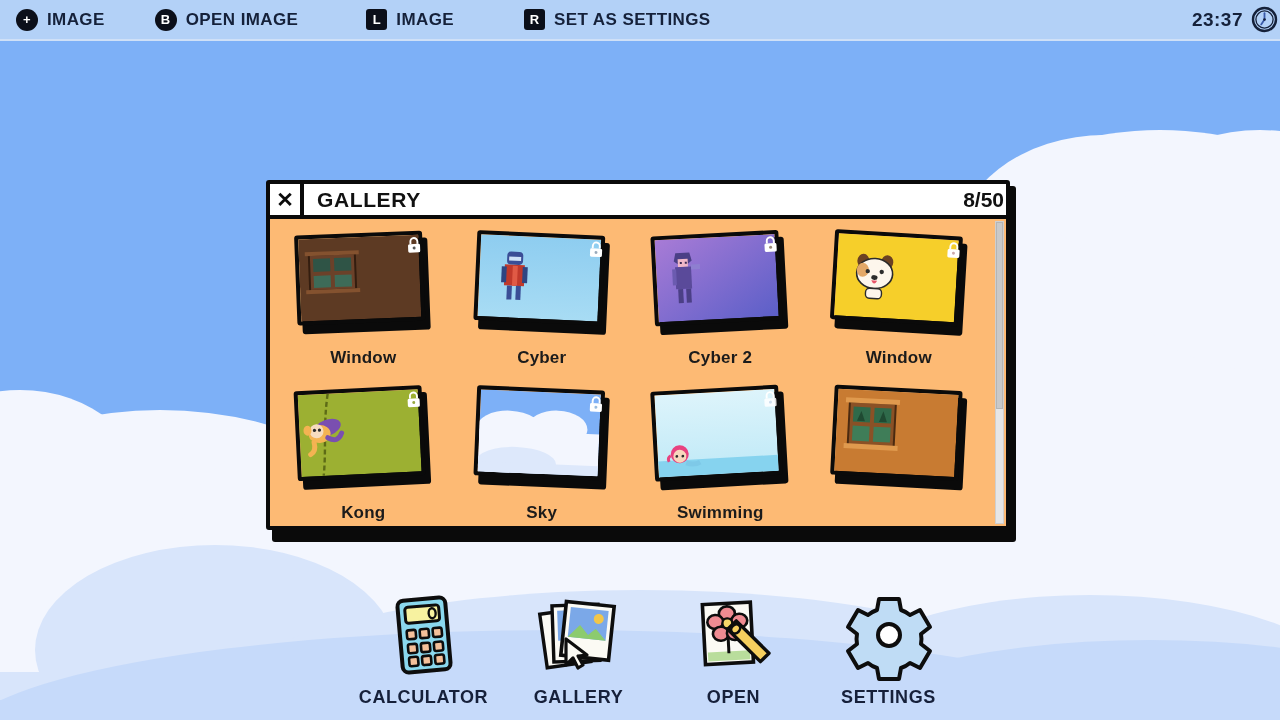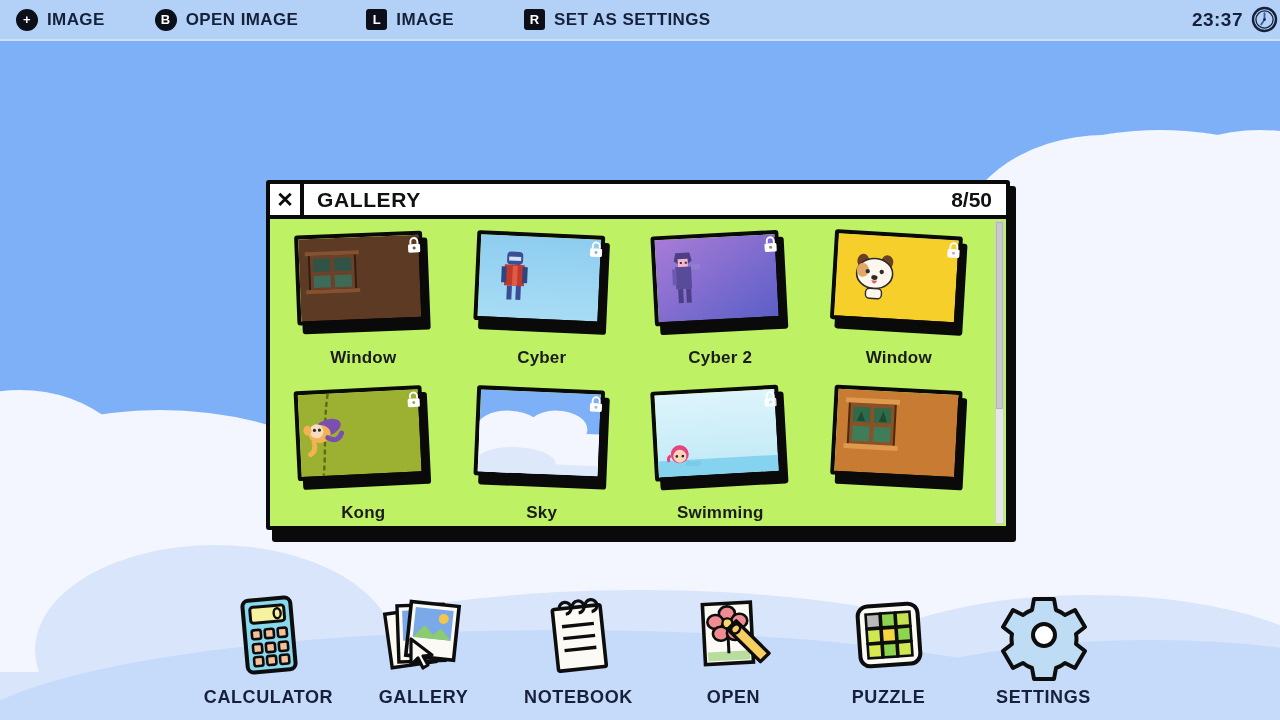--- a/index.html
+++ b/index.html
@@ -68,23 +68,23 @@
   }
   #gw-close{
     width:34px; height:31px; display:flex; align-items:center; justify-content:center;
     border-right:4px solid #0a0a0a; background:#ffffff;
     font-size:21px; font-weight:bold; color:#0a0a0a; cursor:pointer;
   }
   #gw-title{
     padding-left:13px; font-size:21px; font-weight:bold; color:#111; letter-spacing:.6px;
   }
   #gw-count{
-    margin-left:auto; padding-right:14px; font-size:21px; font-weight:bold; color:#111;
-  }
-  #gw-body{ flex:1 1 auto; position:relative; background:#bef264; overflow:hidden; }
+    margin-left:auto; padding-right:2px; font-size:21px; font-weight:bold; color:#111;
+  }
+  #gw-body{ flex:1 1 auto; position:relative; background:#fdba74; overflow:hidden; }
   #gw-grid{
     position:absolute; left:0; top:0; right:14px; top:0;
     display:grid; grid-template-columns:repeat(4,1fr);
     padding:10px 4px 0 4px;
   }
   .thumb-cell{ height:155px; display:flex; flex-direction:column; align-items:center; cursor:pointer; }
   .thumb-wrap{ width:134px; height:104px; position:relative; margin-top:4px; }
   .thumb-shadow{
     position:absolute; left:5px; top:7px; width:128px; height:92px; background:#0a0a0a;
     border-radius:3px;
@@ -497,40 +497,20 @@
           <rect x="35" y="17" width="38" height="30" fill="#7ba8e8"></rect>
           <path d="M35 47 l11 -13 l9 9 l7 -7 l11 11 z" fill="#8ccb6e"></path>
           <circle cx="64" cy="26" r="5" fill="#f2c64a"></circle>
         </g>
         <path d="M33 48 l0 26 l7 -7 l5 10 l5 -3 l-5 -9 l9 -1 z" fill="#fbfaf4" stroke="#0d0d0d" stroke-width="3.2" stroke-linejoin="round"></path>
       </svg>
     </div>
     <div class="dock-label">GALLERY</div>
   </div>
 
-  <div class="dock-item">
-    <div class="dock-ico">
-      <svg width="92" height="88" viewBox="0 0 92 88">
-        <g transform="rotate(-6 46 44)">
-          <rect x="22" y="16" width="48" height="62" rx="2" fill="#fbfaf4" stroke="#0d0d0d" stroke-width="3.6"></rect>
-          <g stroke="#0d0d0d" stroke-width="3.4" fill="none">
-            <line x1="30" y1="34" x2="62" y2="34"></line>
-            <line x1="30" y1="46" x2="62" y2="46"></line>
-            <line x1="30" y1="58" x2="62" y2="58"></line>
-          </g>
-          <g fill="none" stroke="#0d0d0d" stroke-width="3.2">
-            <path d="M29 16 a6 6 0 1 1 6 6"></path>
-            <path d="M42 16 a6 6 0 1 1 6 6"></path>
-            <path d="M55 16 a6 6 0 1 1 6 6"></path>
-          </g>
-        </g>
-      </svg>
-    </div>
-    <div class="dock-label">NOTEBOOK</div>
-  </div>
 
 
   <div class="dock-item">
     <div class="dock-ico">
       <svg width="92" height="88" viewBox="0 0 92 88">
         <g transform="rotate(-3 46 44)">
           <rect x="16" y="12" width="48" height="60" fill="#fbfaf4" stroke="#0d0d0d" stroke-width="3.6"></rect>
           <rect x="19" y="60" width="42" height="9" fill="#b9dd9c"></rect>
           <line x1="40" y1="38" x2="40" y2="62" stroke="#0d0d0d" stroke-width="3"></line>
           <g fill="#ef8b92" stroke="#0d0d0d" stroke-width="2.6">
@@ -542,41 +522,20 @@
           </g>
           <circle cx="40" cy="32" r="5" fill="#f6d769" stroke="#0d0d0d" stroke-width="2.4"></circle>
           <path d="M83 78 L52 44 l9 -8 l31 34 z" fill="#f6cf5e" stroke="#0d0d0d" stroke-width="3.4" stroke-linejoin="round" transform="translate(-12,-6)"></path>
           <ellipse cx="48" cy="38" rx="4" ry="5" fill="none" stroke="#0d0d0d" stroke-width="2.6" transform="rotate(45 48 38)"></ellipse>
         </g>
       </svg>
     </div>
     <div class="dock-label">OPEN</div>
   </div>
 
-  <div class="dock-item">
-    <div class="dock-ico">
-      <svg width="92" height="88" viewBox="0 0 92 88">
-        <g transform="rotate(-4 46 44)">
-          <rect x="16" y="14" width="60" height="60" rx="10" fill="#fbfaf4" stroke="#0d0d0d" stroke-width="4"></rect>
-          <g stroke="#0d0d0d" stroke-width="2.6">
-            <rect x="24" y="22" width="14" height="14" fill="#b9b9b9"></rect>
-            <rect x="39" y="22" width="14" height="14" fill="#8ed44f"></rect>
-            <rect x="54" y="22" width="14" height="14" fill="#c4e24f"></rect>
-            <rect x="24" y="37" width="14" height="14" fill="#cfe84f"></rect>
-            <rect x="39" y="37" width="14" height="14" fill="#f3d63e"></rect>
-            <rect x="54" y="37" width="14" height="14" fill="#8ed44f"></rect>
-            <rect x="24" y="52" width="14" height="14" fill="#d8e84f"></rect>
-            <rect x="39" y="52" width="14" height="14" fill="#8ed44f"></rect>
-            <rect x="54" y="52" width="14" height="14" fill="#cfe84f"></rect>
-          </g>
-        </g>
-      </svg>
-    </div>
-    <div class="dock-label">PUZZLE</div>
-  </div>
 
   <div class="dock-item">
     <div class="dock-ico">
       <svg width="92" height="88" viewBox="0 0 92 88">
         <g transform="translate(46,44)">
           <g id="gear" fill="#bfdcf5" stroke="#0d0d0d" stroke-width="4" stroke-linejoin="round">
             <path d="M-10,-36 h20 l2,11 a27,27 0 0 1 9,5 l10,-5 l10,17 l-9,7 a27,27 0 0 1 0,10 l9,7 l-10,17 l-10,-5 a27,27 0 0 1 -9,5 l-2,11 h-20 l-2,-11 a27,27 0 0 1 -9,-5 l-10,5 l-10,-17 l9,-7 a27,27 0 0 1 0,-10 l-9,-7 l10,-17 l10,5 a27,27 0 0 1 9,-5 z"></path>
             <circle cx="0" cy="0" r="11" fill="#ffffff"></circle>
           </g>
         </g>

